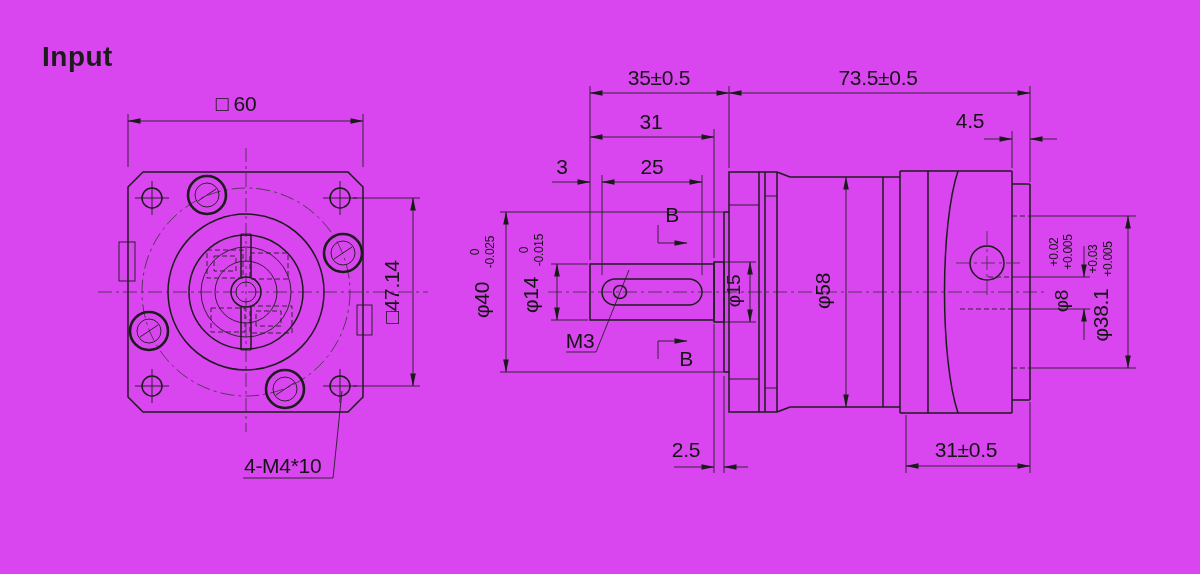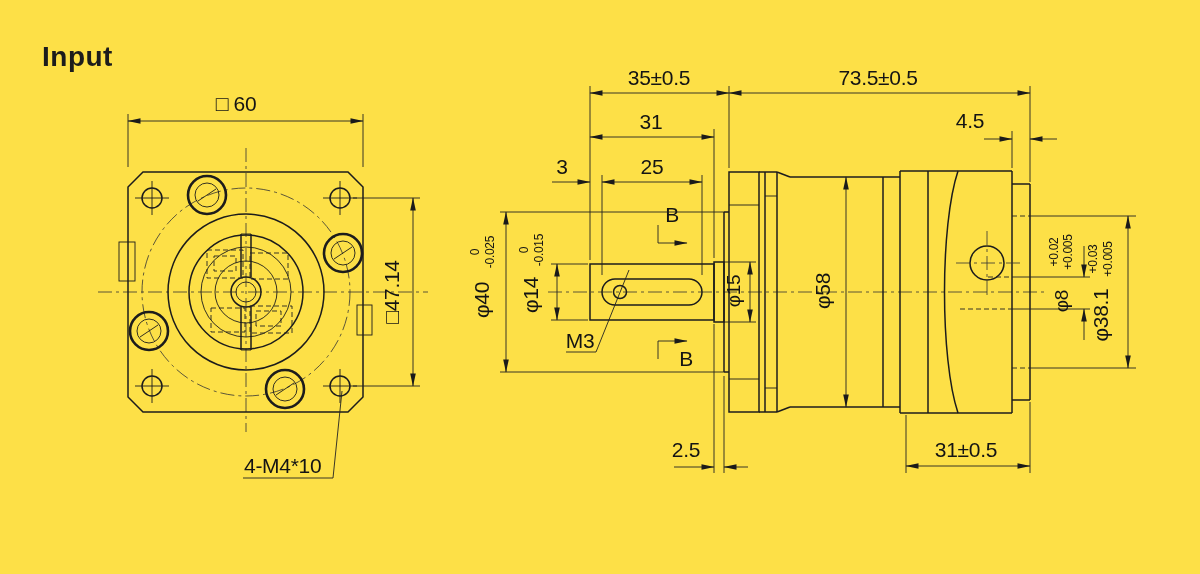--- a/index.html
+++ b/index.html
@@ -1,16 +1,16 @@
 <!DOCTYPE html>
 <html><head>
 <meta charset="utf-8">
 <style>
   html,body{margin:0;padding:0;background:#ffffff;}
-  .sheet{position:relative;width:1200px;height:574px;background:#fde047;overflow:hidden;}
+  .sheet{position:relative;width:1200px;height:574px;background:#d946ef;overflow:hidden;}
   svg{display:block;}
   text{font-family:"Liberation Sans",sans-serif;fill:#141414;}
   .title-text{font-size:28px;font-weight:600;letter-spacing:.5px;fill:#1c1c1c;}
   .dim-text{font-size:21px;letter-spacing:-.3px;}
   .dim-text-sm{font-size:19px;letter-spacing:-.3px;}
   .tol-text{font-size:12px;letter-spacing:-.3px;}
   .ol{stroke:#1c1c1c;stroke-width:1.5;fill:none;}
   .ol2{stroke:#1c1c1c;stroke-width:2.6;fill:none;}
   .tl{stroke:#1c1c1c;stroke-width:.9;fill:none;}
   .dl{stroke:#222;stroke-width:.9;fill:none;}

